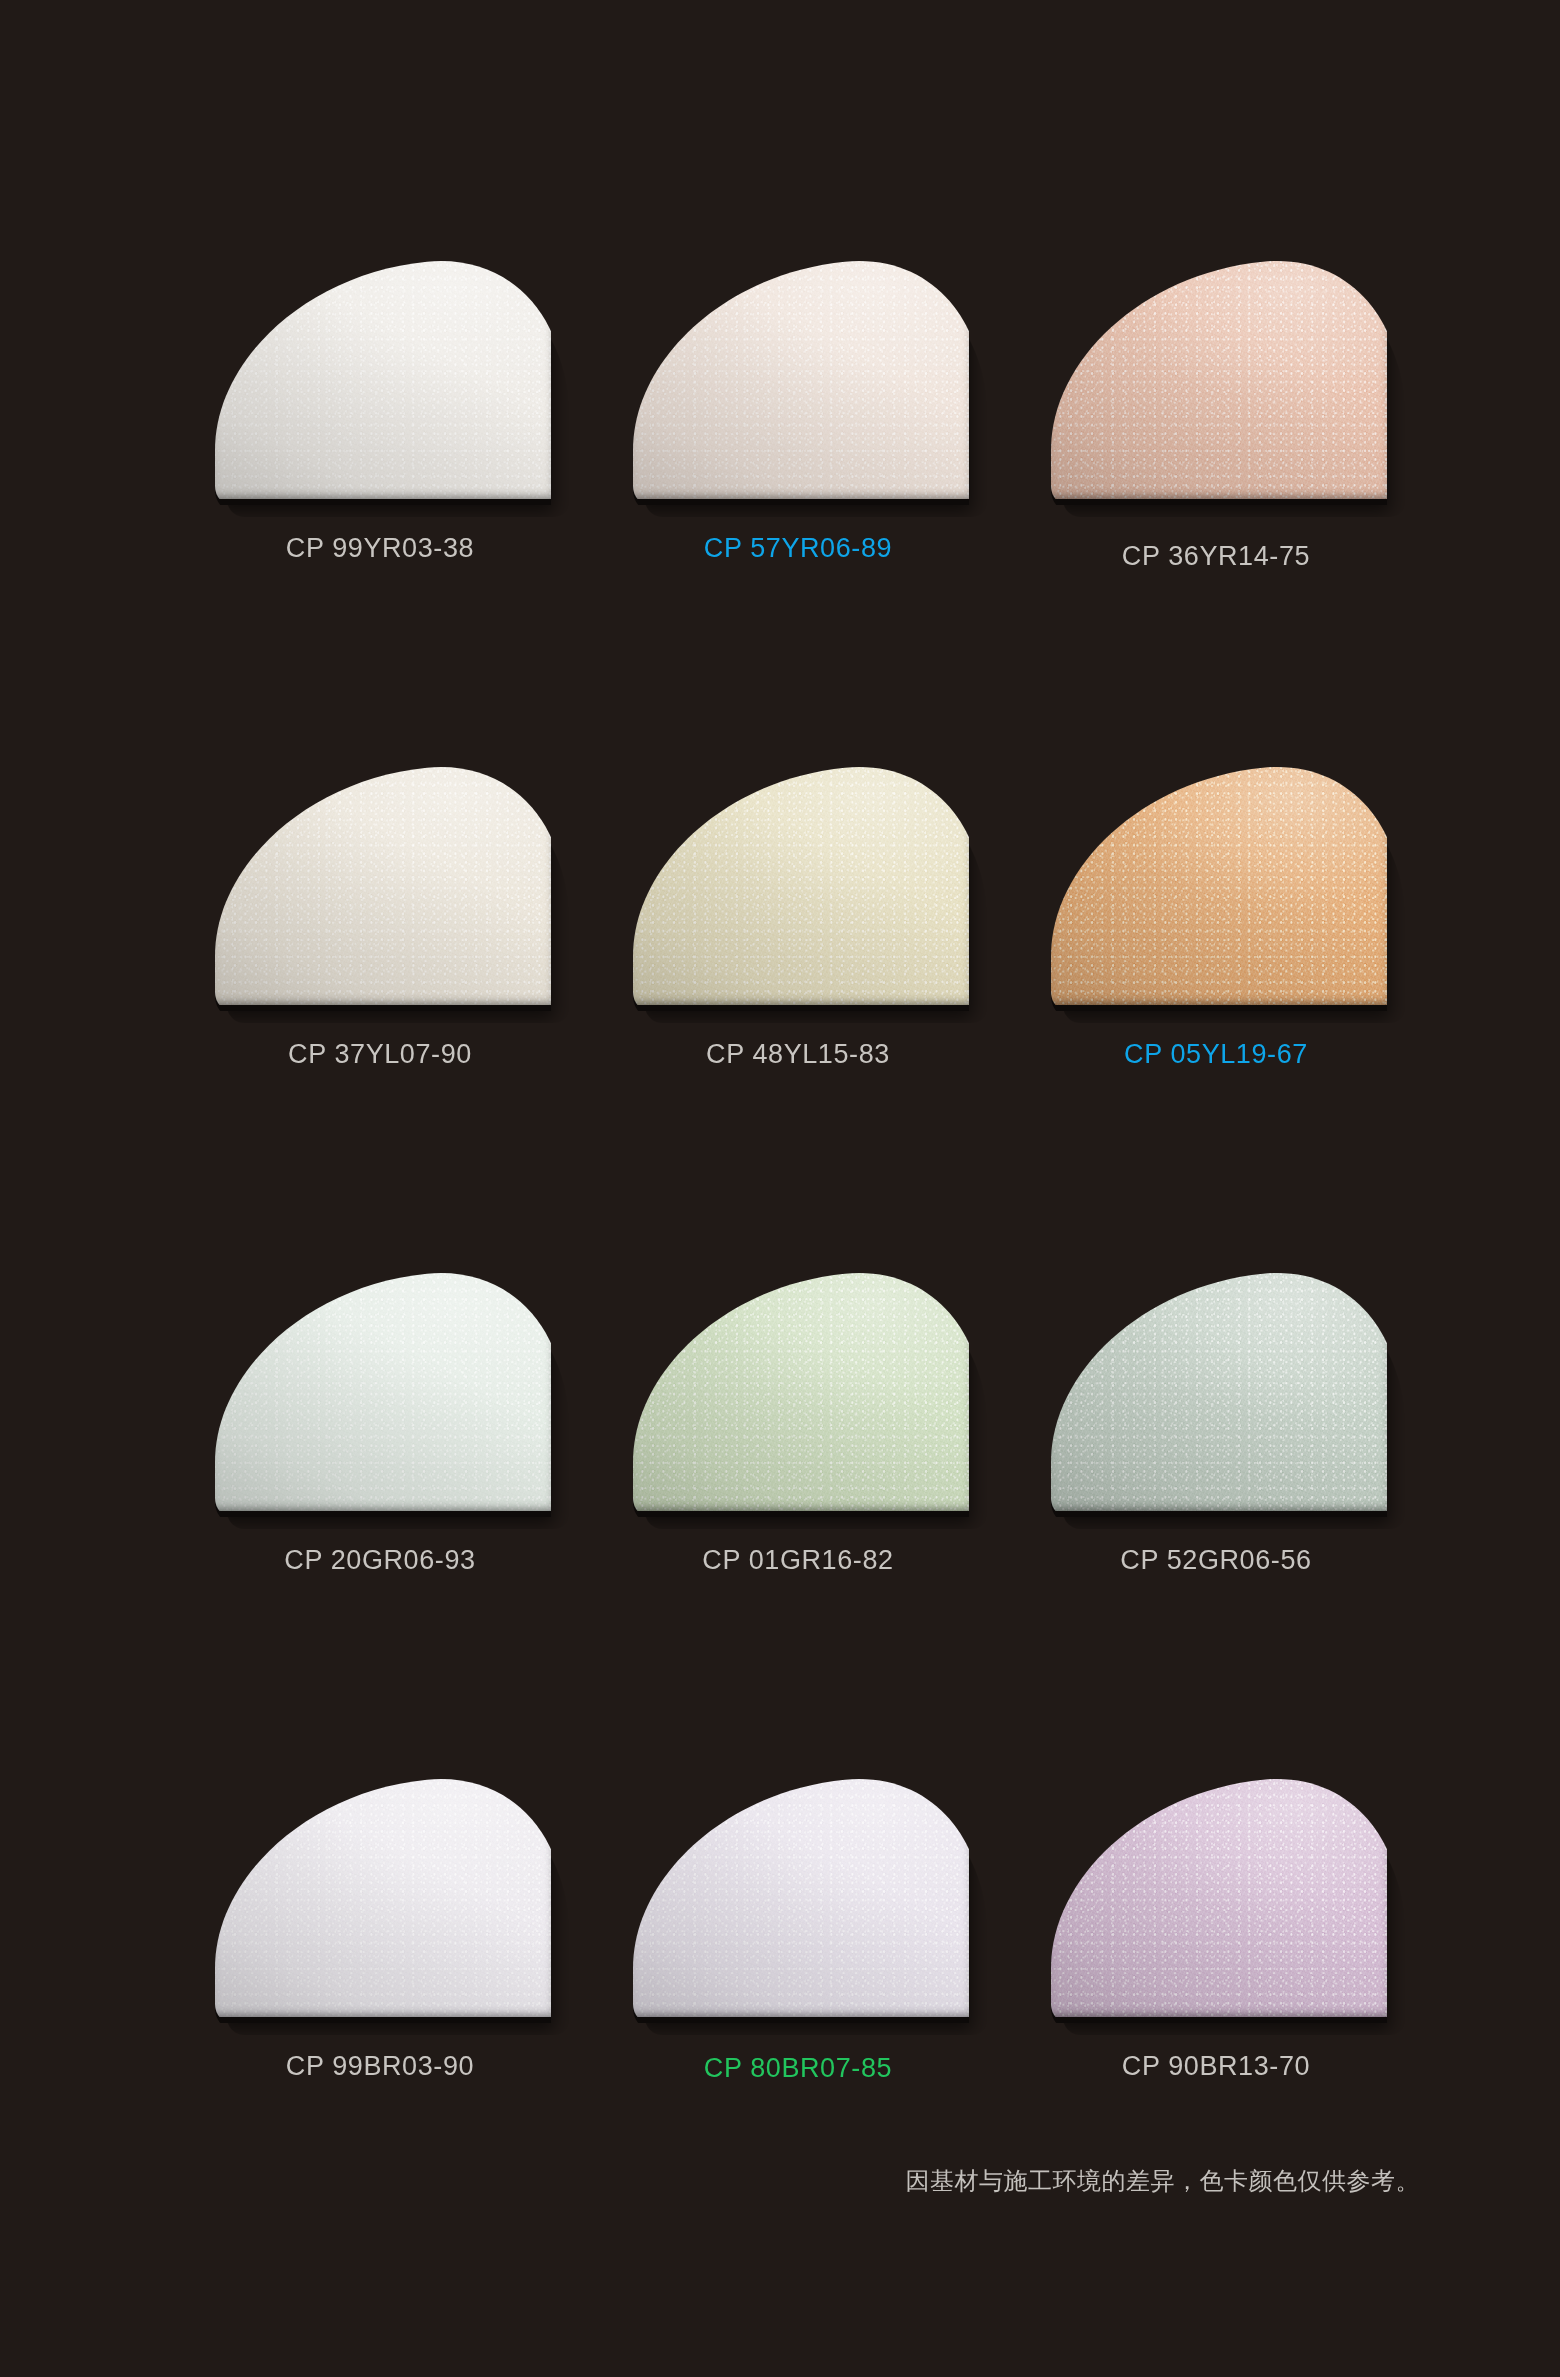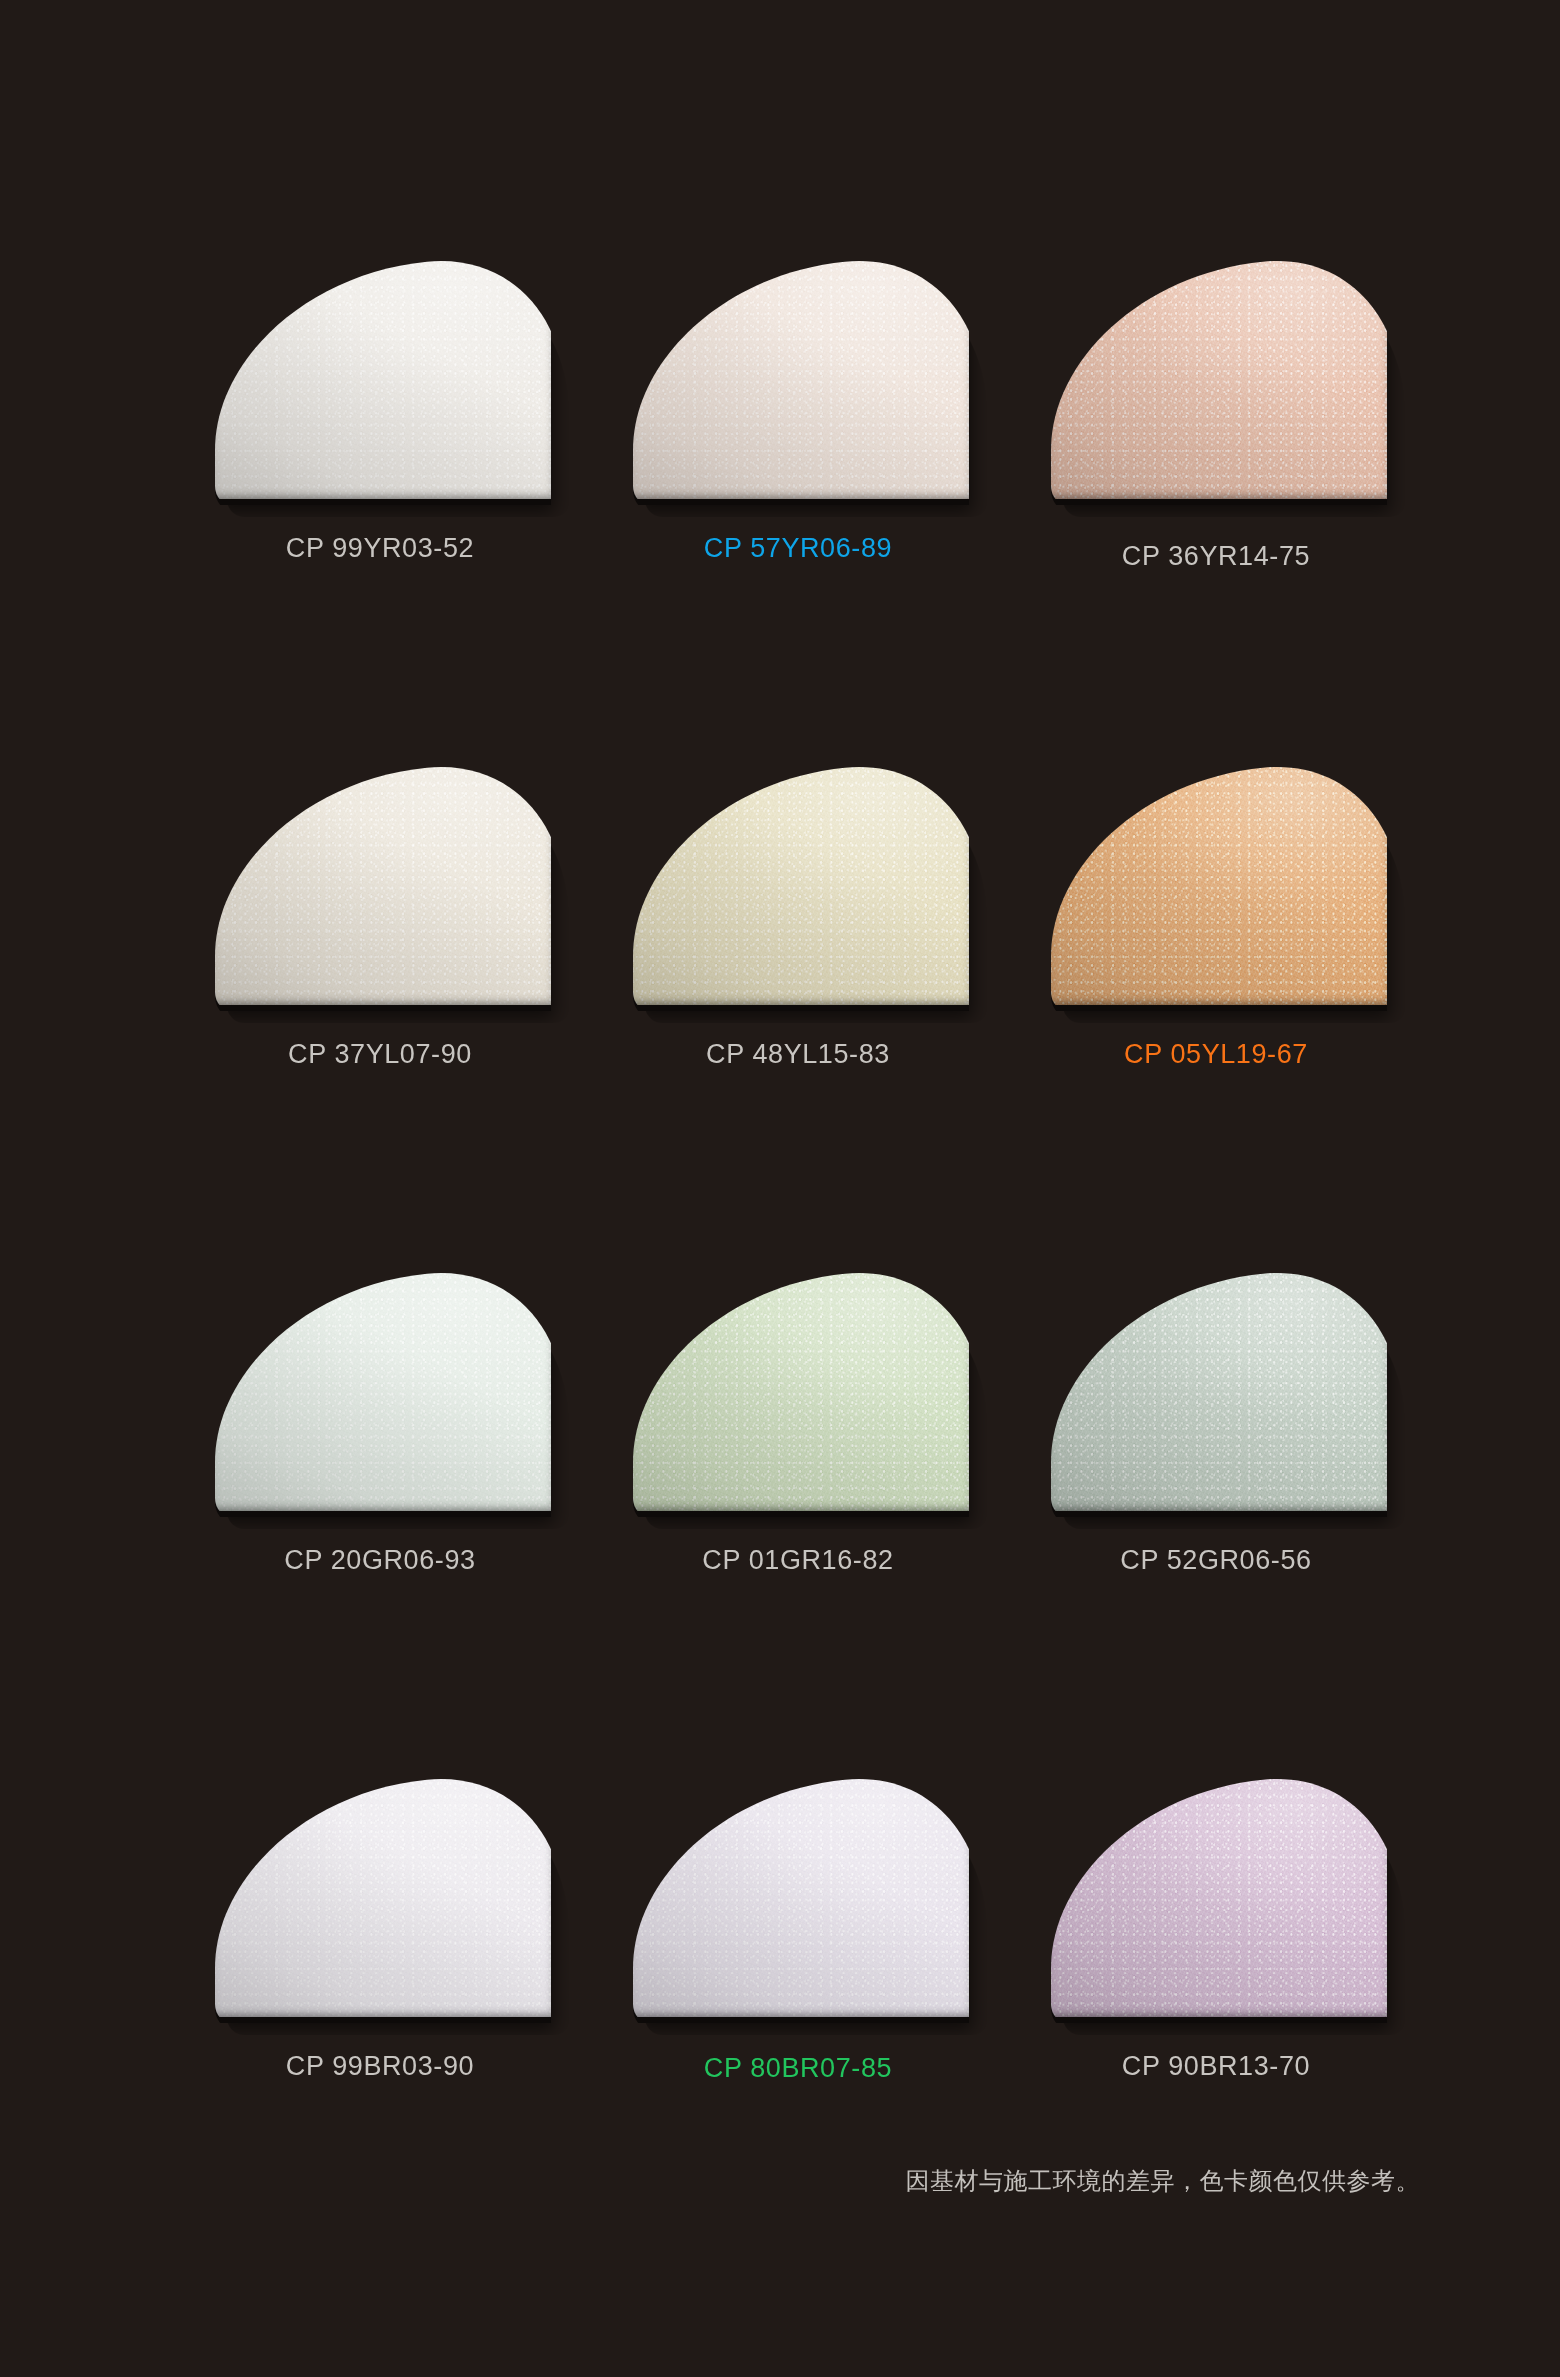--- a/index.html
+++ b/index.html
@@ -173,21 +173,21 @@
           <div class="chip-shadow"></div>
           <div class="chip-lip"></div>
           <div class="chip">
             <div class="chip-base" style="background: rgb(238, 235, 230);"></div>
             <div class="chip-texture"></div>
             <div class="chip-texture2"></div>
             <div class="chip-light"></div>
             <div class="chip-rim"></div>
           </div>
         </div>
-        <div class="chip-label" style="color: rgb(200, 197, 193);">CP 99YR03-52</div>
+        <div class="chip-label" style="color: rgb(200, 197, 193);">CP 99YR03-38</div>
       </div>
       <div class="swatch-cell">
         <div class="chip-wrap">
           <div class="chip-shadow"></div>
           <div class="chip-lip"></div>
           <div class="chip">
             <div class="chip-base" style="background: rgb(239, 227, 218);"></div>
             <div class="chip-texture"></div>
             <div class="chip-texture2"></div>
             <div class="chip-light"></div>
@@ -243,21 +243,21 @@
           <div class="chip-shadow"></div>
           <div class="chip-lip"></div>
           <div class="chip">
             <div class="chip-base" style="background: rgb(229, 172, 118);"></div>
             <div class="chip-texture"></div>
             <div class="chip-texture2"></div>
             <div class="chip-light"></div>
             <div class="chip-rim"></div>
           </div>
         </div>
-        <div class="chip-label" style="color: #f97316;">CP 05YL19-67</div>
+        <div class="chip-label" style="color: #0ea5e9;">CP 05YL19-67</div>
       </div>
       <div class="swatch-cell">
         <div class="chip-wrap">
           <div class="chip-shadow"></div>
           <div class="chip-lip"></div>
           <div class="chip">
             <div class="chip-base" style="background: rgb(228, 236, 229);"></div>
             <div class="chip-texture"></div>
             <div class="chip-texture2"></div>
             <div class="chip-light"></div>

